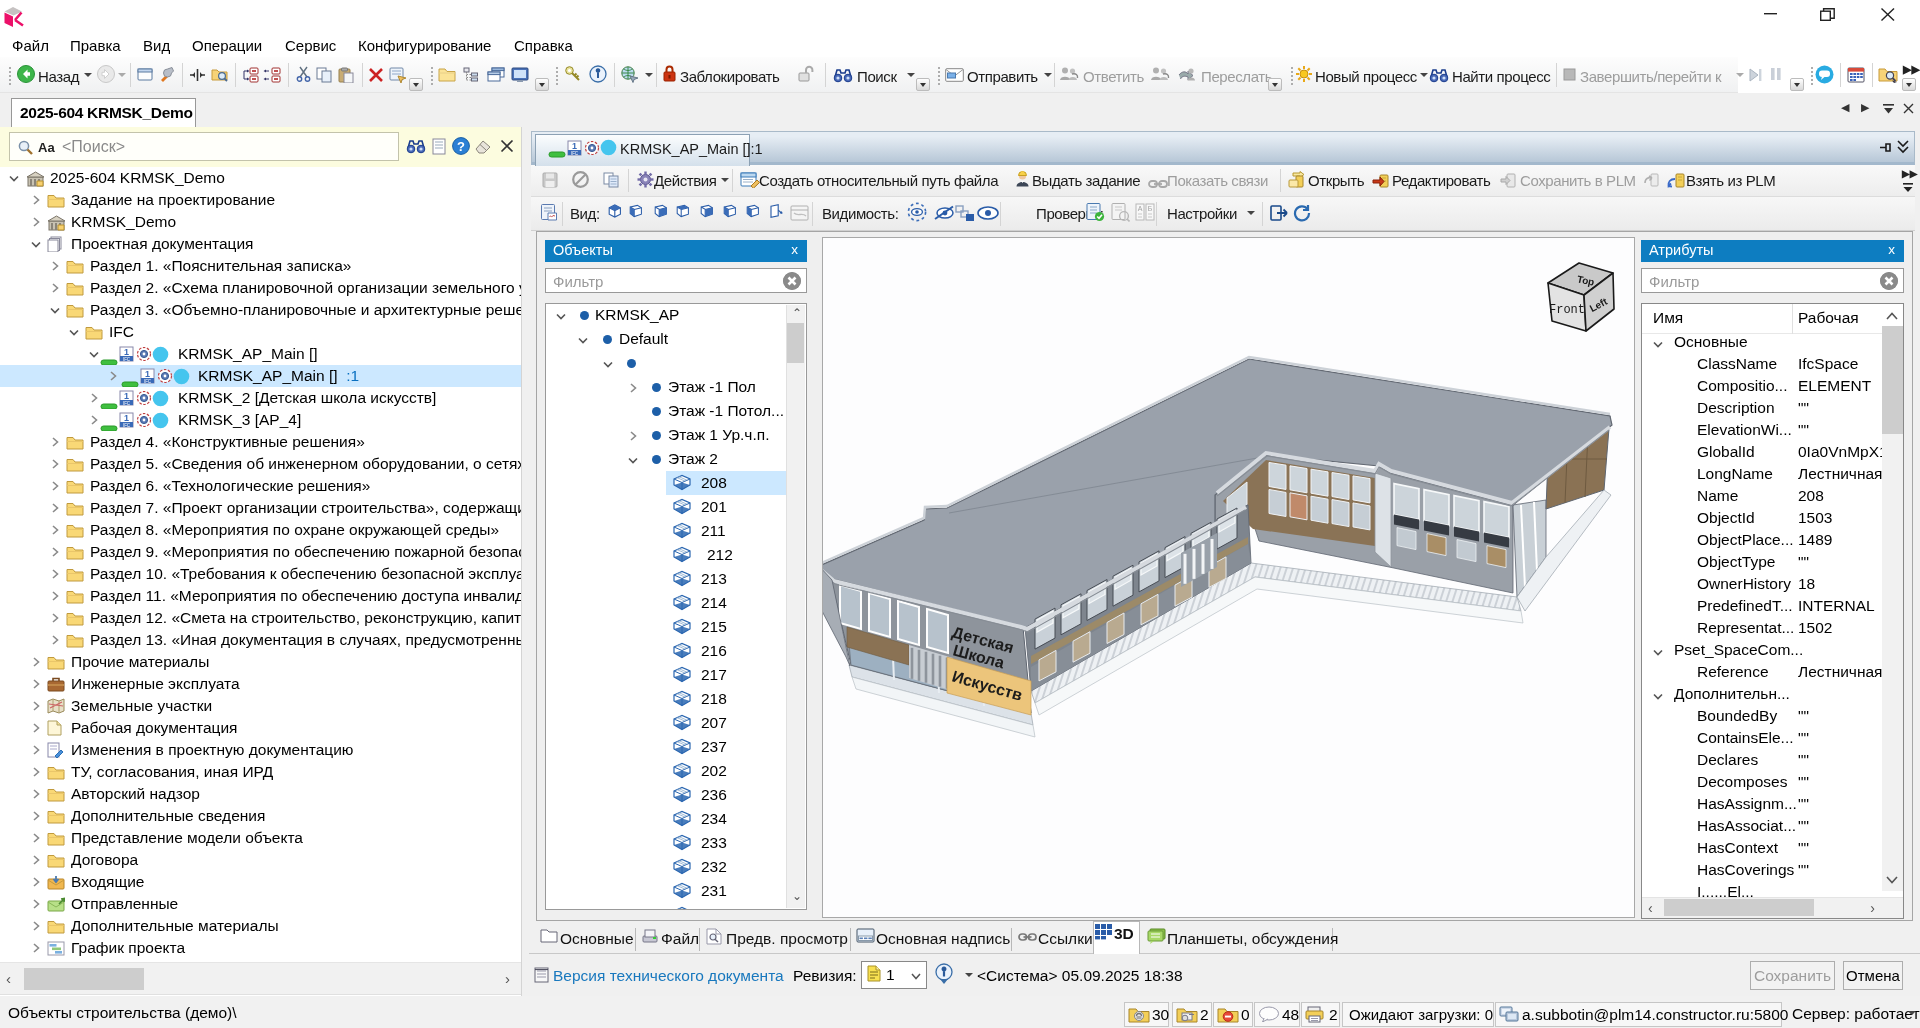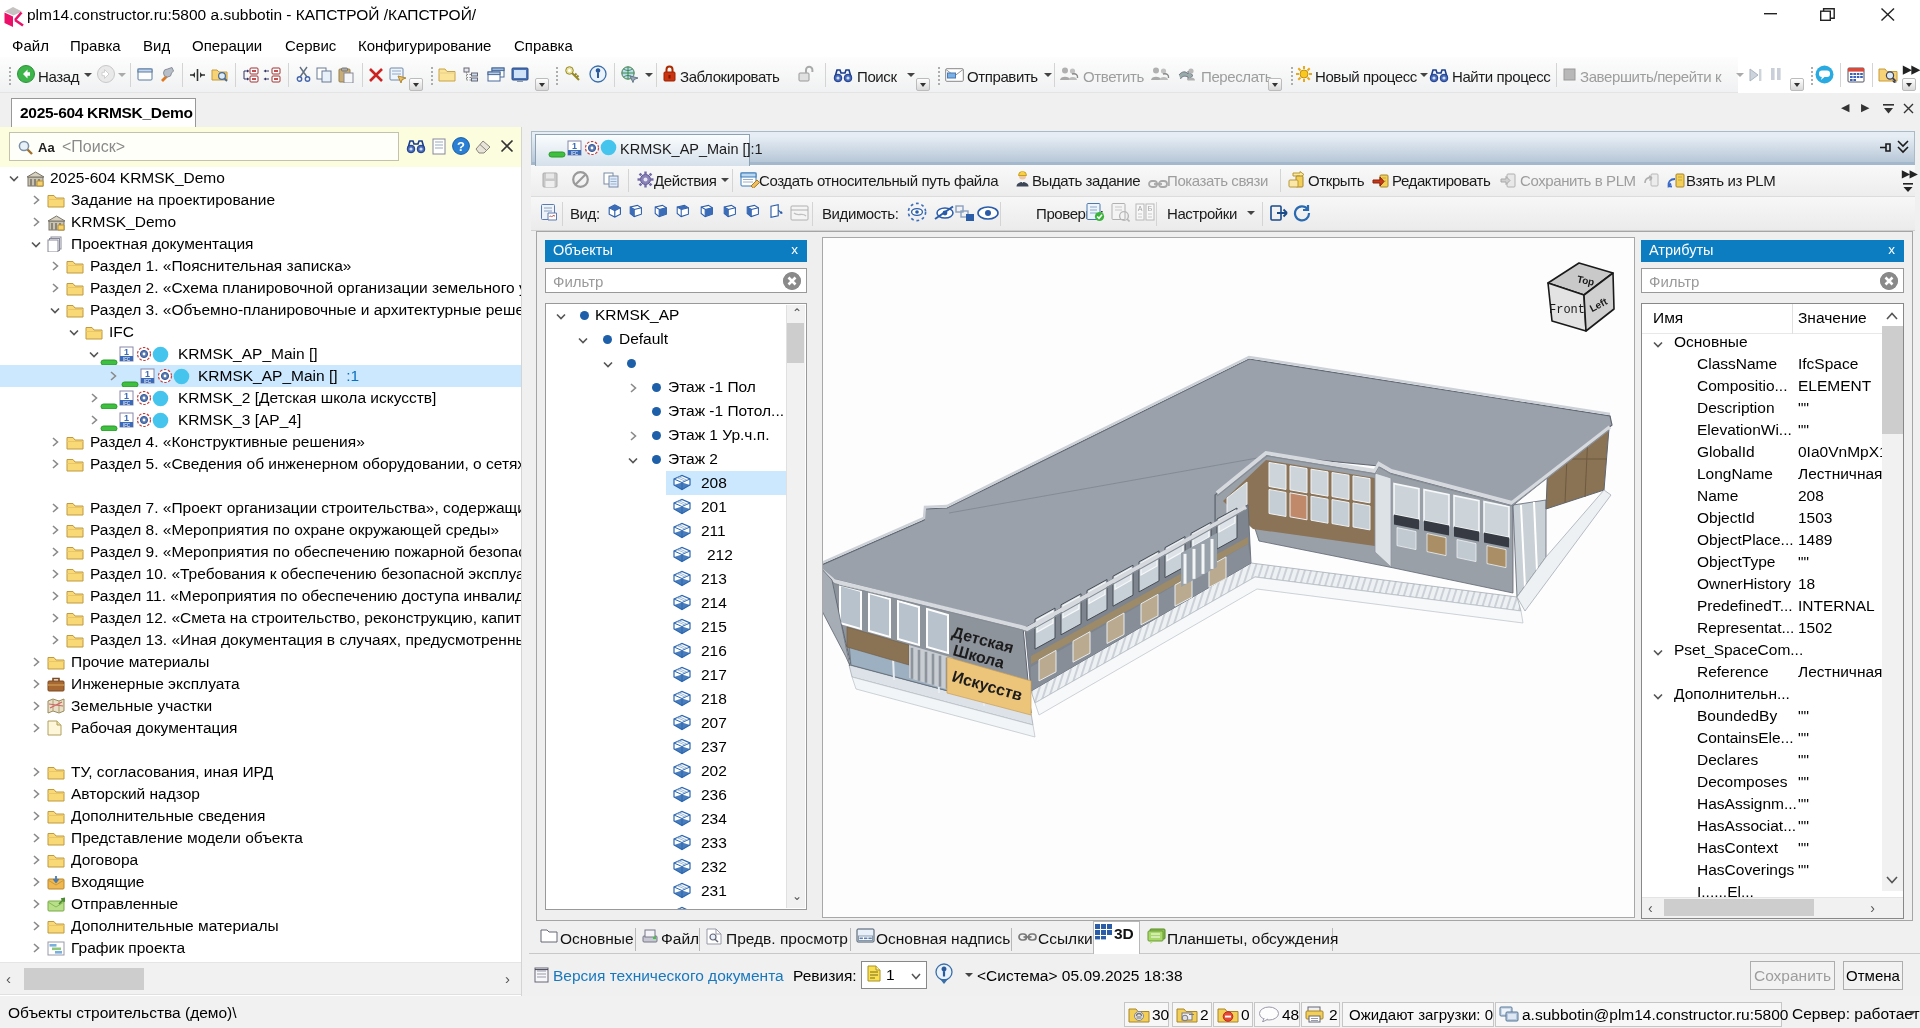--- a/index.html
+++ b/index.html
@@ -68,21 +68,20 @@
 </head>
 <body>
 <div id="app">
 
 <div class="a" id="titlebar">
   <svg class="a" style="left:2px;top:4px" width="22" height="23" viewBox="0 0 22 23">
         <polygon points="2.5,7.5 11,3 20,7.5 11.5,11.5" fill="#c6c2c2"></polygon>
         <polygon points="2.5,8.5 11,12.5 11,23 2.5,19" fill="#ec1069"></polygon>
         <path d="M13 16 L19.5 8.5 M13 16 L21 21.5" stroke="#ec1069" stroke-width="2.6" fill="none"></path>
       </svg>
-  <span class="a" style="left:27px;top:6px;font-size:15.5px;white-space:nowrap">plm14.constructor.ru:5800 a.subbotin - КАПСТРОЙ /КАПСТРОЙ/</span>
   <svg class="a" style="left:1764px;top:13px" width="14" height="2">
         <rect width="13" height="1.4" fill="#222"></rect>
       </svg>
   <svg class="a" style="left:1820px;top:8px" width="15" height="13" viewBox="0 0 15 13">
         <rect x="0.7" y="3.2" width="9.6" height="9.1" fill="none" stroke="#222" stroke-width="1.4"></rect>
         <path d="M3.6 3 L3.6 0.7 L14.2 0.7 L14.2 10.3 L10.6 10.3" fill="none" stroke="#222" stroke-width="1.4"></path>
       </svg>
   <svg class="a" style="left:1881px;top:8px" width="14" height="13">
         <line x1="0.5" y1="0.5" x2="13" y2="12.5" stroke="#222" stroke-width="1.4"></line>
         <line x1="13" y1="0.5" x2="0.5" y2="12.5" stroke="#222" stroke-width="1.4"></line>
@@ -602,20 +601,30 @@
       <div class="trow" style="top:286px">
         <span class="ic" style="left:47px"><svg width="16" height="16" viewBox="0 0 16 16">
             <path d="M6 4 L10.5 8 L6 12" fill="none" stroke="#8a8a8a" stroke-width="1.6"></path>
           </svg></span>
         <span class="ic" style="left:66px"><svg width="18" height="15" viewBox="0 0 18 15">
             <path d="M1 2.5 L7 2.5 L9 5 L17 5 L17 14 L1 14 Z" fill="#f9d876" stroke="#c09a3e"></path>
             <path d="M1 6.5 L17 6.5" stroke="#eac66a"></path>
           </svg></span>
         <span style="position:absolute;left:90px">Раздел 5. «Сведения об инженерном оборудовании, о сетях и</span>
       </div>
+      <div class="trow" style="top:308px">
+        <span class="ic" style="left:47px"><svg width="16" height="16" viewBox="0 0 16 16">
+            <path d="M6 4 L10.5 8 L6 12" fill="none" stroke="#8a8a8a" stroke-width="1.6"></path>
+          </svg></span>
+        <span class="ic" style="left:66px"><svg width="18" height="15" viewBox="0 0 18 15">
+            <path d="M1 2.5 L7 2.5 L9 5 L17 5 L17 14 L1 14 Z" fill="#f9d876" stroke="#c09a3e"></path>
+            <path d="M1 6.5 L17 6.5" stroke="#eac66a"></path>
+          </svg></span>
+        <span style="position:absolute;left:90px">Раздел 6. «Технологические решения»</span>
+      </div>
       <div class="trow" style="top:330px">
         <span class="ic" style="left:47px"><svg width="16" height="16" viewBox="0 0 16 16">
             <path d="M6 4 L10.5 8 L6 12" fill="none" stroke="#8a8a8a" stroke-width="1.6"></path>
           </svg></span>
         <span class="ic" style="left:66px"><svg width="18" height="15" viewBox="0 0 18 15">
             <path d="M1 2.5 L7 2.5 L9 5 L17 5 L17 14 L1 14 Z" fill="#f9d876" stroke="#c09a3e"></path>
             <path d="M1 6.5 L17 6.5" stroke="#eac66a"></path>
           </svg></span>
         <span style="position:absolute;left:90px">Раздел 7. «Проект организации строительства», содержащий в</span>
       </div>
@@ -713,20 +722,32 @@
       </div>
       <div class="trow" style="top:550px">
         <span class="ic" style="left:28px"><svg width="16" height="16" viewBox="0 0 16 16">
             <path d="M6 4 L10.5 8 L6 12" fill="none" stroke="#8a8a8a" stroke-width="1.6"></path>
           </svg></span>
         <span class="ic" style="left:47px"><svg width="15" height="16" viewBox="0 0 15 16">
             <path d="M1 1 L10 1 L14 5 L14 15 L1 15 Z" fill="#fdf6d8" stroke="#b0a060"></path>
             <path d="M10 1 L10 5 L14 5" fill="#f0e0a0" stroke="#b0a060"></path>
           </svg></span>
         <span style="position:absolute;left:71px">Рабочая документация</span>
+      </div>
+      <div class="trow" style="top:572px">
+        <span class="ic" style="left:28px"><svg width="16" height="16" viewBox="0 0 16 16">
+            <path d="M6 4 L10.5 8 L6 12" fill="none" stroke="#8a8a8a" stroke-width="1.6"></path>
+          </svg></span>
+        <span class="ic" style="left:47px"><svg width="16" height="16" viewBox="0 0 16 16">
+            <rect x="1" y="1" width="11" height="14" fill="#fff" stroke="#88a"></rect>
+            <line x1="3" y1="4" x2="10" y2="4" stroke="#aac"></line>
+            <line x1="3" y1="7" x2="10" y2="7" stroke="#aac"></line>
+            <path d="M8 14 L14 8 L16 10 L10 16 Z" fill="#4a90d8" stroke="#2a70b8"></path>
+          </svg></span>
+        <span style="position:absolute;left:71px">Изменения в проектную документацию</span>
       </div>
       <div class="trow" style="top:594px">
         <span class="ic" style="left:28px"><svg width="16" height="16" viewBox="0 0 16 16">
             <path d="M6 4 L10.5 8 L6 12" fill="none" stroke="#8a8a8a" stroke-width="1.6"></path>
           </svg></span>
         <span class="ic" style="left:47px"><svg width="18" height="15" viewBox="0 0 18 15">
             <path d="M1 2.5 L7 2.5 L9 5 L17 5 L17 14 L1 14 Z" fill="#f9d876" stroke="#c09a3e"></path>
             <path d="M1 6.5 L17 6.5" stroke="#eac66a"></path>
           </svg></span>
         <span style="position:absolute;left:71px">ТУ, согласования, иная ИРД</span>
@@ -1463,21 +1484,21 @@
       <div id="attrfilter">
             <span class="filterph">Фильтр</span>
         <svg class="clearx" viewBox="0 0 18 18">
               <circle cx="9" cy="9" r="9" fill="#8a8a8a"></circle>
               <path d="M5.5 5.5 L12.5 12.5 M12.5 5.5 L5.5 12.5" stroke="#fff" stroke-width="2.6"></path>
             </svg>
       </div>
       <div id="attrgrid">
             <div style="position:absolute;left:0;top:0;width:261px;height:30px;background:#fff;border-bottom:1px solid #e8e8e8"></div>
             <span class="arow" style="left:11px;top:5px">Имя</span>
-            <span class="arow" style="left:156px;top:5px">Значение</span>
+            <span class="arow" style="left:156px;top:5px">Рабочая</span>
             <div style="position:absolute;left:150px;top:0;width:1px;height:30px;background:#e0e0e0"></div>
             <span style="position:absolute;left:8px;top:32px"><svg width="16" height="16" viewBox="0 0 16 16">
                 <path d="M4 6.5 L8 10.5 L12 6.5" fill="none" stroke="#555" stroke-width="1.6"></path>
               </svg></span>
             <span class="arow" style="left:32px;top:29px">Основные</span>
             <span class="arow" style="left:55px;top:51px">ClassName</span>
             <span class="arow" style="left:156px;top:51px">IfcSpace</span>
             <span class="arow" style="left:55px;top:73px">Compositio...</span>
             <span class="arow" style="left:156px;top:73px">ELEMENT</span>
             <span class="arow" style="left:55px;top:95px">Description</span>

